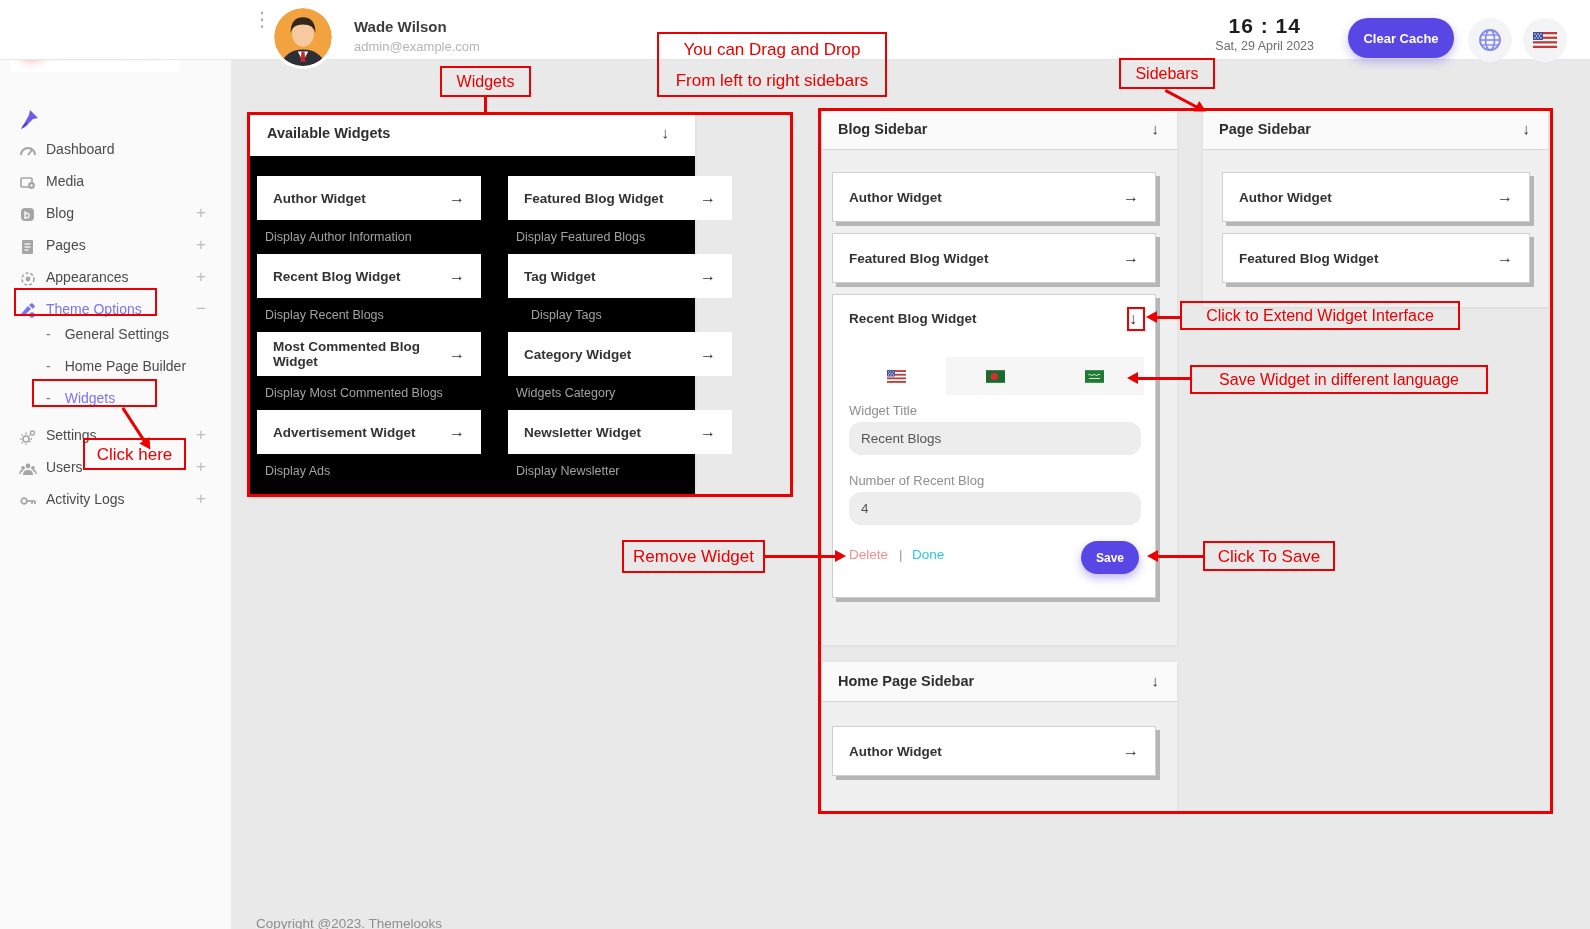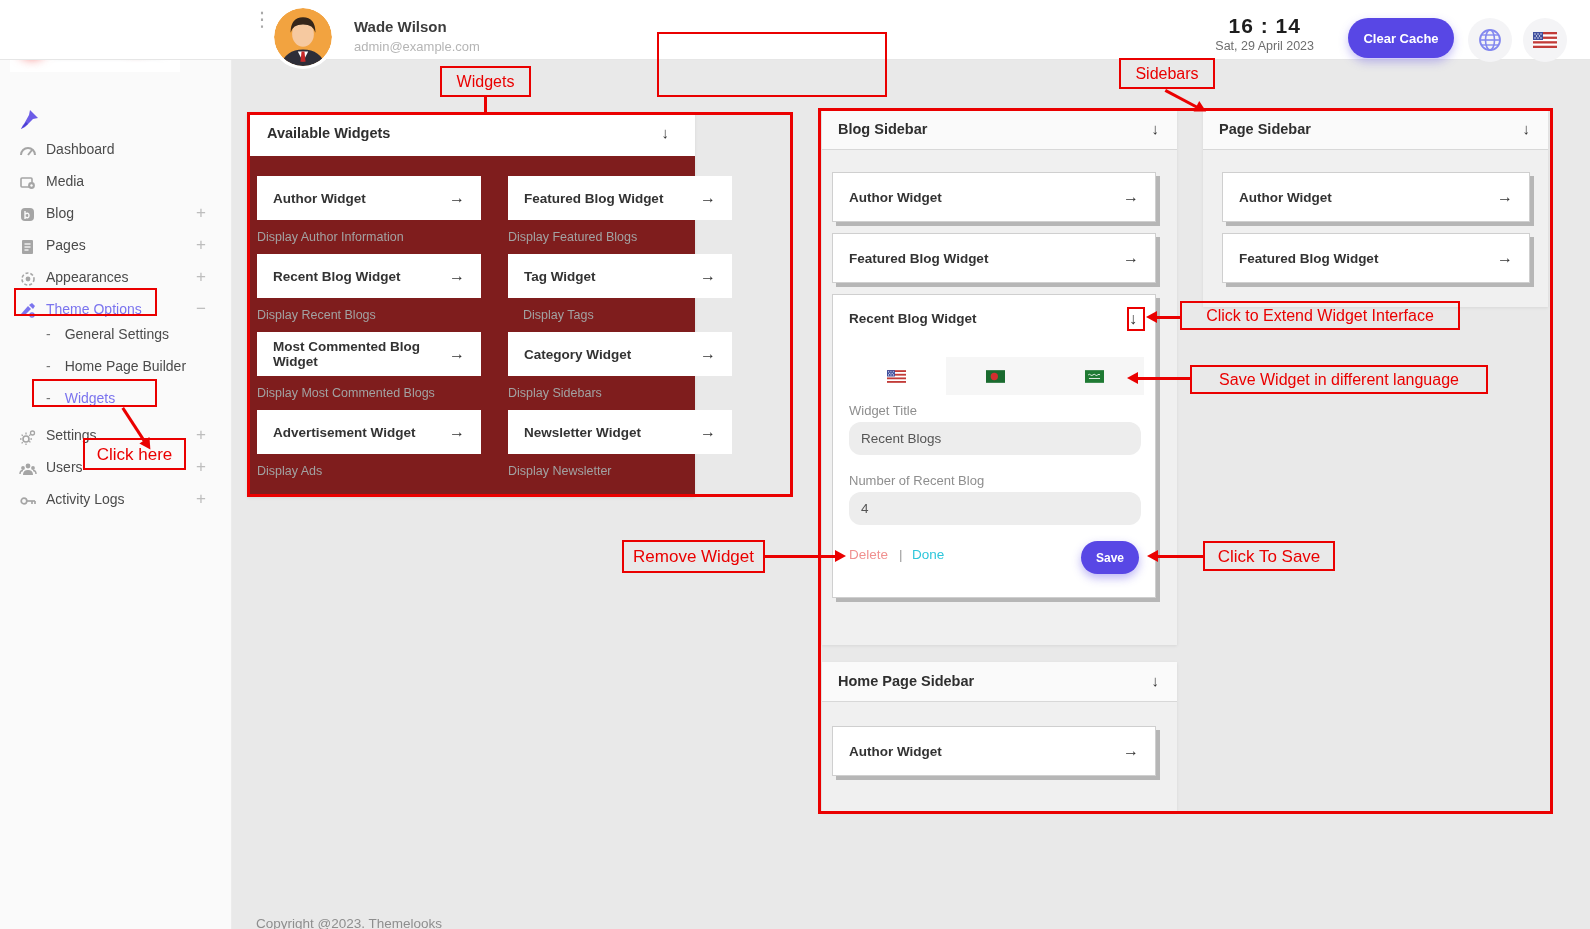--- a/index.html
+++ b/index.html
@@ -44,28 +44,28 @@
 
   
   .panel { position:absolute; background:#f0f0f0; box-shadow:0 1px 3px rgba(0,0,0,.08); }
   .phead { position:absolute; left:0; top:0; right:0; height:40px; background:#fafafa;
            border-bottom:1px solid #d8d8d8; }
   .phead .ttl { position:absolute; left:16px; top:11px; font-size:14.5px; font-weight:bold; color:#2f2f2f; }
   .phead .dn { position:absolute; right:18px; top:10px; font-size:15px; font-weight:bold; color:#333; }
   .arrowg { font-weight:bold; color:#333; }
 
   
-  #avail { left:247px; top:112px; width:448px; height:385px; background:#7f1d1d; }
+  #avail { left:247px; top:112px; width:448px; height:385px; background:#000000; }
   #avail .phead { height:44px; background:#fff; border-bottom:none; }
   #avail .phead .ttl { left:20px; top:13px; }
   #avail .phead .dn { right:26px; top:12px; }
   .awcard { position:absolute; width:224px; height:44px; background:#fff; display:flex; align-items:center;
             justify-content:space-between; padding:0 16px; cursor:pointer; }
   .awcard .nm { font-size:13.5px; font-weight:bold; color:#333; }
-  .awdesc { position:absolute; font-size:12.5px; color:#a2a2a2; }
+  .awdesc { position:absolute; font-size:12.5px; color:#a2a2a2;margin-left:8px; }
 
   
   .scard { position:absolute; background:#fff; border:1px solid #cfcfcf; box-shadow:4px 4px 0 #b6b6b6;
            display:flex; align-items:center; justify-content:space-between; padding:0 16px; height:50px; cursor:pointer; }
   .scard .nm { font-size:13.5px; font-weight:bold; color:#333; }
 
   
   #expcard { position:absolute; left:10px; top:184px; width:324px; height:304px; background:#fff;
              border:1px solid #cfcfcf; box-shadow:4px 4px 0 #b6b6b6; }
   #expcard .nm { position:absolute; left:16px; top:16px; font-size:13.5px; font-weight:bold; color:#333; }
@@ -311,21 +311,21 @@
 
     <div class="awcard" style="left:10px;top:220px">
         <span class="nm">Most Commented Blog Widget</span>
         <span class="arrowg">→</span>
       </div>
     <div class="awcard" style="left:261px;top:220px">
         <span class="nm">Category Widget</span>
         <span class="arrowg">→</span>
       </div>
     <div class="awdesc" style="left:10px;top:274px">Display Most Commented Blogs</div>
-    <div class="awdesc" style="left:261px;top:274px">Display Sidebars</div>
+    <div class="awdesc" style="left:261px;top:274px">Widgets Category</div>
 
     <div class="awcard" style="left:10px;top:298px">
         <span class="nm">Advertisement Widget</span>
         <span class="arrowg">→</span>
       </div>
     <div class="awcard" style="left:261px;top:298px">
         <span class="nm">Newsletter Widget</span>
         <span class="arrowg">→</span>
       </div>
     <div class="awdesc" style="left:10px;top:352px">Display Ads</div>
@@ -426,20 +426,22 @@
   <div class="ann abigbox" style="left:247px;top:112px;width:546px;height:385px"></div>
   <div class="ann abigbox" style="left:818px;top:108px;width:735px;height:706px"></div>
   <div class="ann abigbox" style="left:14px;top:288px;width:143px;height:28px;border-width:2px"></div>
   <div class="ann abigbox" style="left:32px;top:379px;width:125px;height:28px;border-width:2px"></div>
   <div class="ann abigbox" style="left:1127px;top:307px;width:18px;height:24px;border-width:2px"></div>
 
   <div class="ann abox" style="left:440px;top:66px;width:91px;height:31px">Widgets</div>
   <div class="ann aline" style="left:484px;top:97px;width:3px;height:16px"></div>
 
   <div class="ann abox" style="left:657px;top:32px;width:230px;height:65px;line-height:31px;font-size:17px">
+    <div>You can Drag and Drop</div>
+    <div>From left to right sidebars</div>
   </div>
 
   <div class="ann abox" style="left:1119px;top:58px;width:96px;height:31px">Sidebars</div>
   <div class="ann aline diag" style="left:1166px;top:89px;width:36px;height:3px;transform:rotate(28deg)">
     <span class="tri tri-right" style="right:-10px;top:-5px"></span>
   </div>
 
   <div class="ann abox" style="left:1180px;top:301px;width:280px;height:29px;line-height:26px">Click to Extend Widget Interface</div>
   <div class="ann aline" style="left:1156px;top:316px;width:24px;height:3px"></div>
   <span class="ann tri tri-left" style="left:1146px;top:311px"></span>

